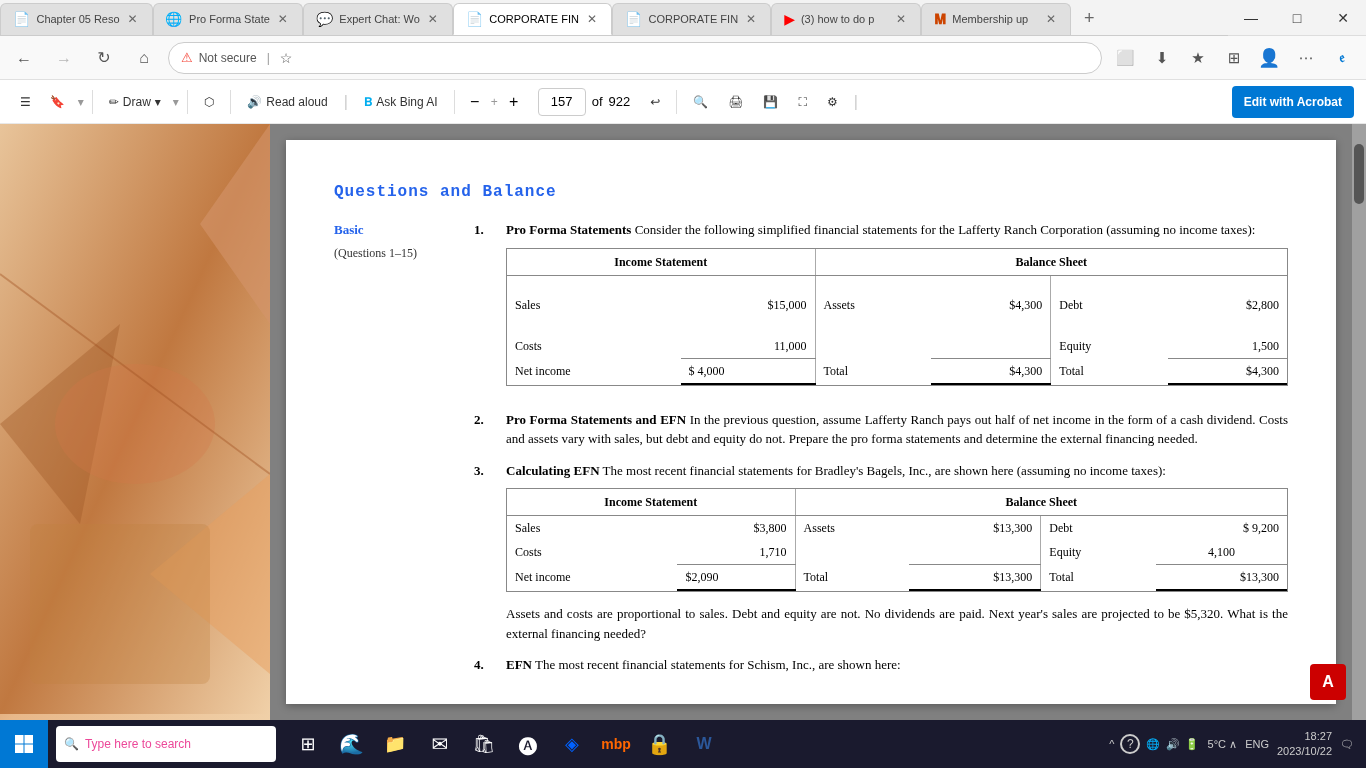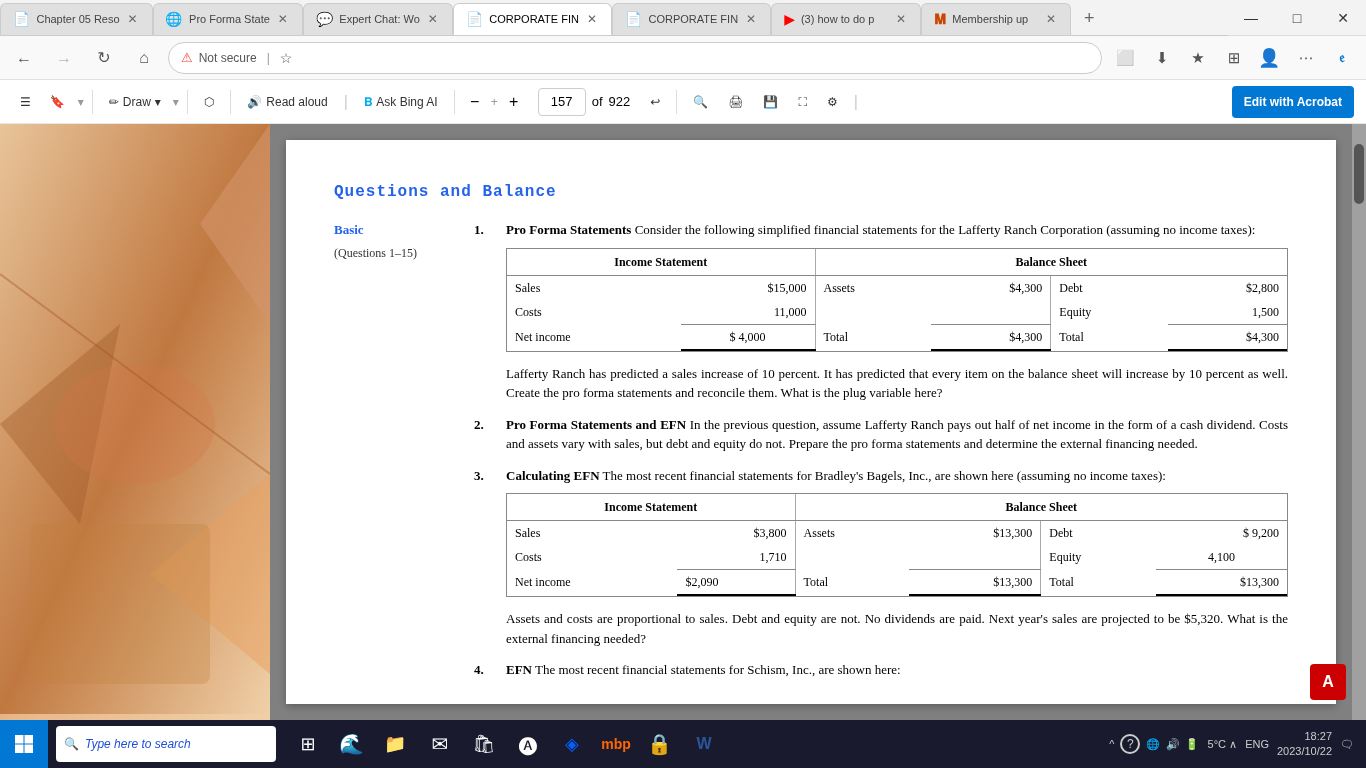--- a/index.html
+++ b/index.html
@@ -252,43 +252,42 @@
                       <th colspan="4" style="text-align:center; padding:4px 8px; border-bottom:1px solid #888;">Balance Sheet</th>
                     </tr>
                   </thead>
                   <tbody>
                     <tr>
                       <td style="padding:3px 8px;">Sales</td>
                       <td style="padding:3px 8px; text-align:right; border-right:1px solid #aaa;">$15,000</td>
                       <td style="padding:3px 8px;">Assets</td>
                       <td style="padding:3px 8px; text-align:right; border-right:1px solid #aaa;">$4,300</td>
                       <td style="padding:3px 8px;">Debt</td>
-                      <td style="padding:3px 8px; text-align:right;">$2,800</td>
+                      <td style="padding:20px 8px; text-align:right;">$2,800</td>
                     </tr>
                     <tr>
                       <td style="padding:3px 8px;">Costs</td>
                       <td style="padding:3px 8px; text-align:right; border-right:1px solid #aaa; border-bottom:1px solid #888;">11,000</td>
                       <td></td>
                       <td style="border-right:1px solid #aaa; border-bottom:1px solid #888;"></td>
                       <td style="padding:3px 8px;">Equity</td>
                       <td style="padding:3px 8px; text-align:right; border-bottom:1px solid #888;">1,500</td>
                     </tr>
                     <tr>
                       <td style="padding:3px 8px;">Net income</td>
-                      <td style="padding:3px 8px; text-align:center; border-right:1px solid #aaa; border-bottom:2px double #000;">$ 4,000</td>
+                      <td style="padding:3px 8px; text-align:left; border-right:1px solid #aaa; border-bottom:2px double #000;">$ 4,000</td>
                       <td style="padding:3px 8px;">Total</td>
                       <td style="padding:3px 8px; text-align:right; border-right:1px solid #aaa; border-bottom:2px double #000;">$4,300</td>
                       <td style="padding:3px 8px;">Total</td>
                       <td style="padding:3px 8px; text-align:right; border-bottom:2px double #000;">$4,300</td>
                     </tr>
                   </tbody>
                 </table>
               </div>
 
-              <p style="font-size:13px; text-align:justify;">Lafferty Ranch has predicted a sales increase of 10 percent. It has predicted that every item on the balance sheet will increase by 10 percent as well. Create the pro forma statements and reconcile them. What is the plug variable here?</p>
             </div>
           </div>
 
           <div style="display:flex; gap:12px; margin-bottom:12px;">
             <div style="font-weight:bold; font-size:13px; min-width:20px;">2.</div>
             <div style="flex:1;">
               <p style="font-size:13px; text-align:justify;">
                 <span style="font-weight:bold;">Pro Forma Statements and EFN</span>
                 <span>    In the previous question, assume Lafferty Ranch pays out half of net income in the form of a cash dividend. Costs and assets vary with sales, but debt and equity do not. Prepare the pro forma statements and determine the external financing needed.</span>
               </p>
@@ -370,21 +369,21 @@
   <div class="taskbar-start">
     <svg width="20" height="20" viewBox="0 0 20 20">
       <rect x="1" y="1" width="8.5" height="8.5" fill="white"></rect>
       <rect x="10.5" y="1" width="8.5" height="8.5" fill="white"></rect>
       <rect x="1" y="10.5" width="8.5" height="8.5" fill="white"></rect>
       <rect x="10.5" y="10.5" width="8.5" height="8.5" fill="white"></rect>
     </svg>
   </div>
   <div class="taskbar-search">
     <span style="color:#999; margin-right:6px;">🔍</span>
-    <span style="color:#1d4ed8;font-style:italic;">Type here to search</span>
+    <span style="color:#ec4899;">Type here to search</span>
   </div>
   <div class="taskbar-icons">
     <div class="taskbar-icon">⊞</div>
     <div class="taskbar-icon" style="color:#0078d4; font-size:20px;">🌊</div>
     <div class="taskbar-icon">📁</div>
     <div class="taskbar-icon" style="font-size:20px;">✉</div>
     <div class="taskbar-icon">🛍</div>
     <div class="taskbar-icon">🅐</div>
     <div class="taskbar-icon" style="color:#0061ff;">◈</div>
     <div class="taskbar-icon" style="font-size:14px; color:#ff6600; font-weight:bold;">mbp</div>

